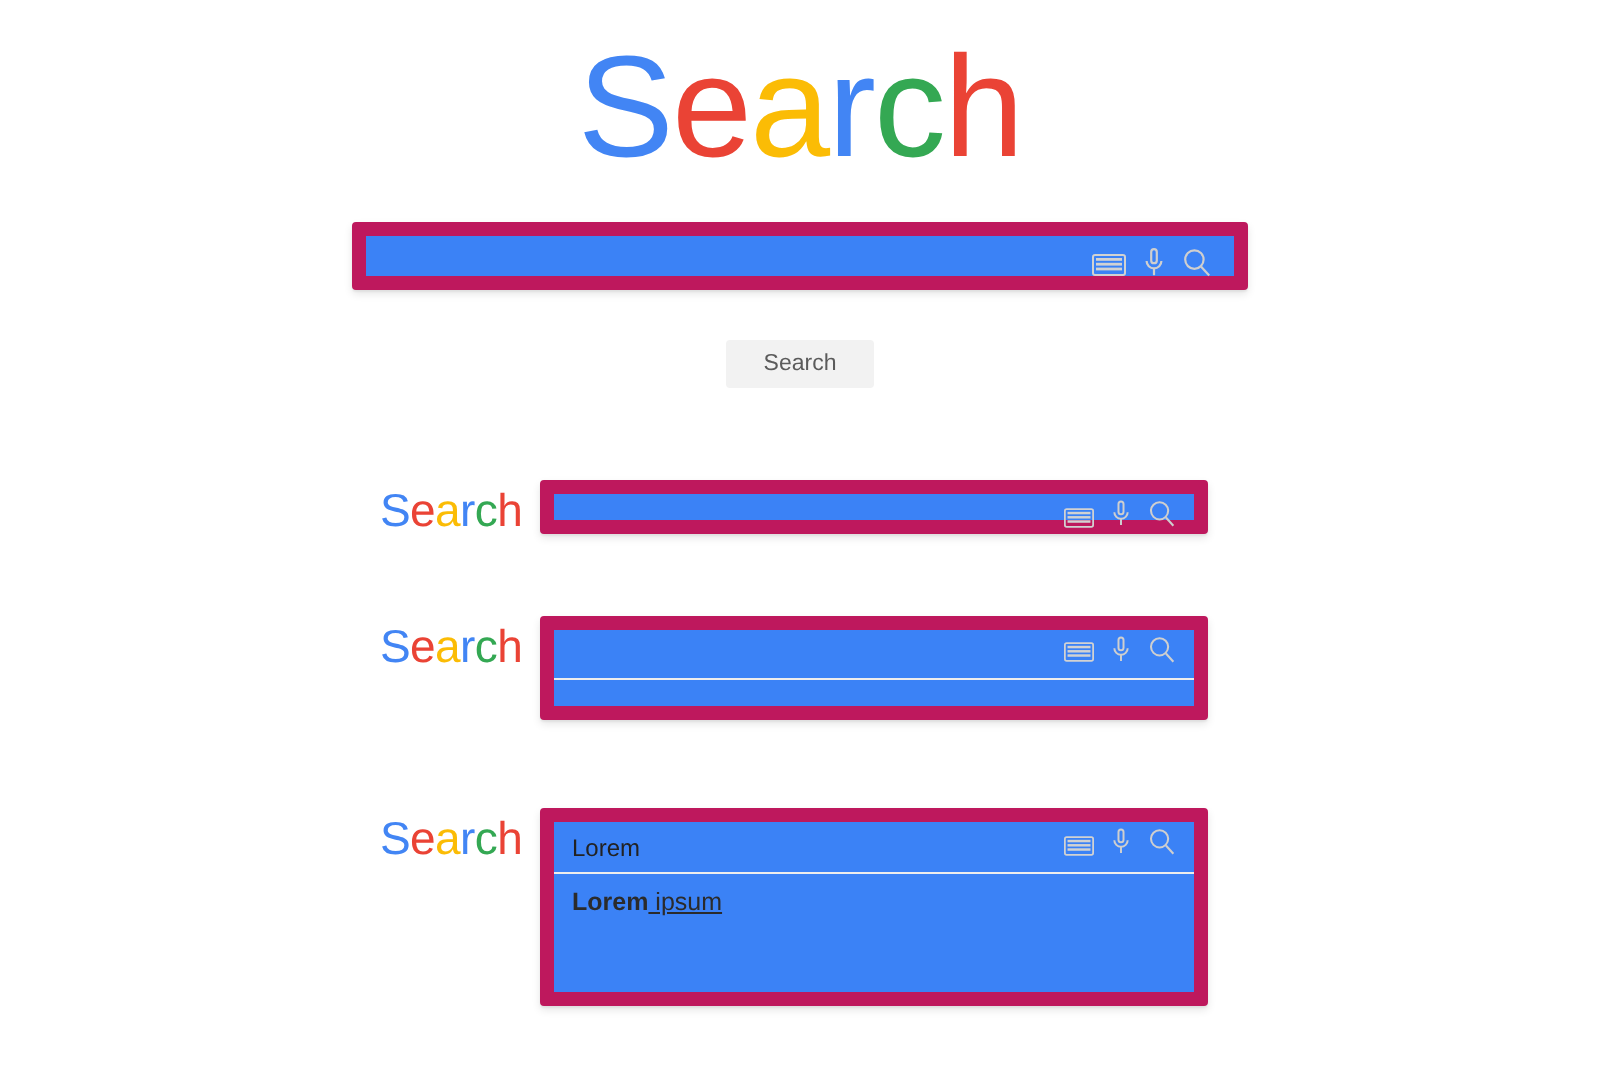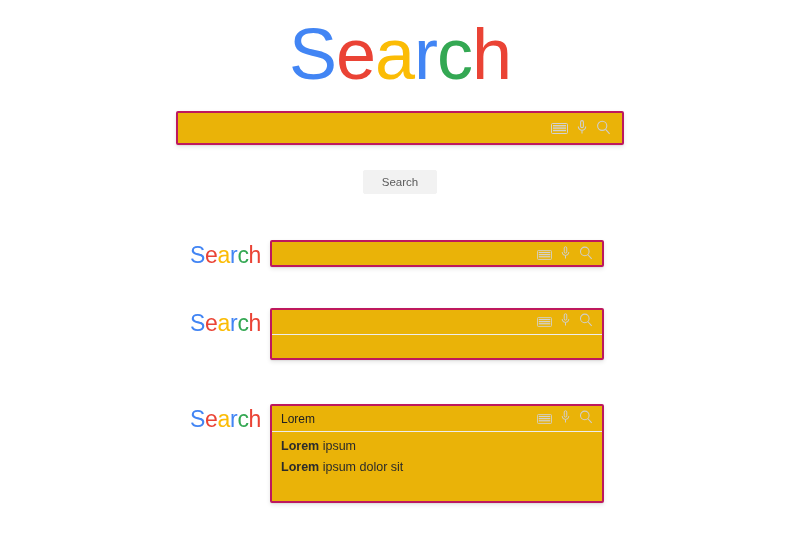--- a/index.html
+++ b/index.html
@@ -37,22 +37,22 @@
     user-select: none;
   }
   .l-blue  { color: #4285F4; }
   .l-red   { color: #EA4335; }
   .l-yel   { color: #FBBC05; }
   .l-grn   { color: #34A853; }
 
   
   .sbox {
     position: absolute;
-    background: #eab308;
-    border: 2px solid #be185d;
+    background: #3b82f6;
+    border: 7px solid #be185d;
     border-radius: 2px;
     box-shadow: 0 2px 4px rgba(0,0,0,0.10), 0 1px 1px rgba(0,0,0,0.05);
     box-sizing: border-box;
   }
   .sbox-input-row {
     position: relative;
     display: flex;
     align-items: center;
     box-sizing: border-box;
   }
@@ -151,21 +151,21 @@
   }
   .suggest-item {
     font-size: 12.5px;
     line-height: 21px;
     color: #2b2b2b;
     padding: 0 9px;
     white-space: nowrap;
     cursor: default;
   }
   .suggest-item b { font-weight: 700; }
-  .suggest-item span.rest { font-weight: 400; }
+  .suggest-item span.rest { font-weight: 400; text-decoration: underline; }
 </style>
 </head>
 <body>
 
 <div class="logo-big" id="logo-main">
   <span class="l-blue">S</span><span class="l-red">e</span><span class="l-yel">a</span><span class="l-blue">r</span><span class="l-grn">c</span><span class="l-red">h</span>
 </div>
 
 <div class="sbox" id="box-main">
   <div class="sbox-input-row">
@@ -290,17 +290,14 @@
           <circle cx="6.2" cy="5.8" r="4.6" fill="none" stroke="#cfcfcf" stroke-width="1.1"></circle>
           <line x1="9.6" y1="9.4" x2="13.6" y2="13.8" stroke="#cfcfcf" stroke-width="1.1"></line>
         </svg>
       </span>
     </span>
   </div>
   <div class="suggest-list">
     <div class="suggest-item">
       <b>Lorem</b><span class="rest"> ipsum</span>
     </div>
-    <div class="suggest-item">
-      <b>Lorem</b><span class="rest"> ipsum dolor sit</span>
-    </div>
   </div>
 </div>
 
 </body></html>

